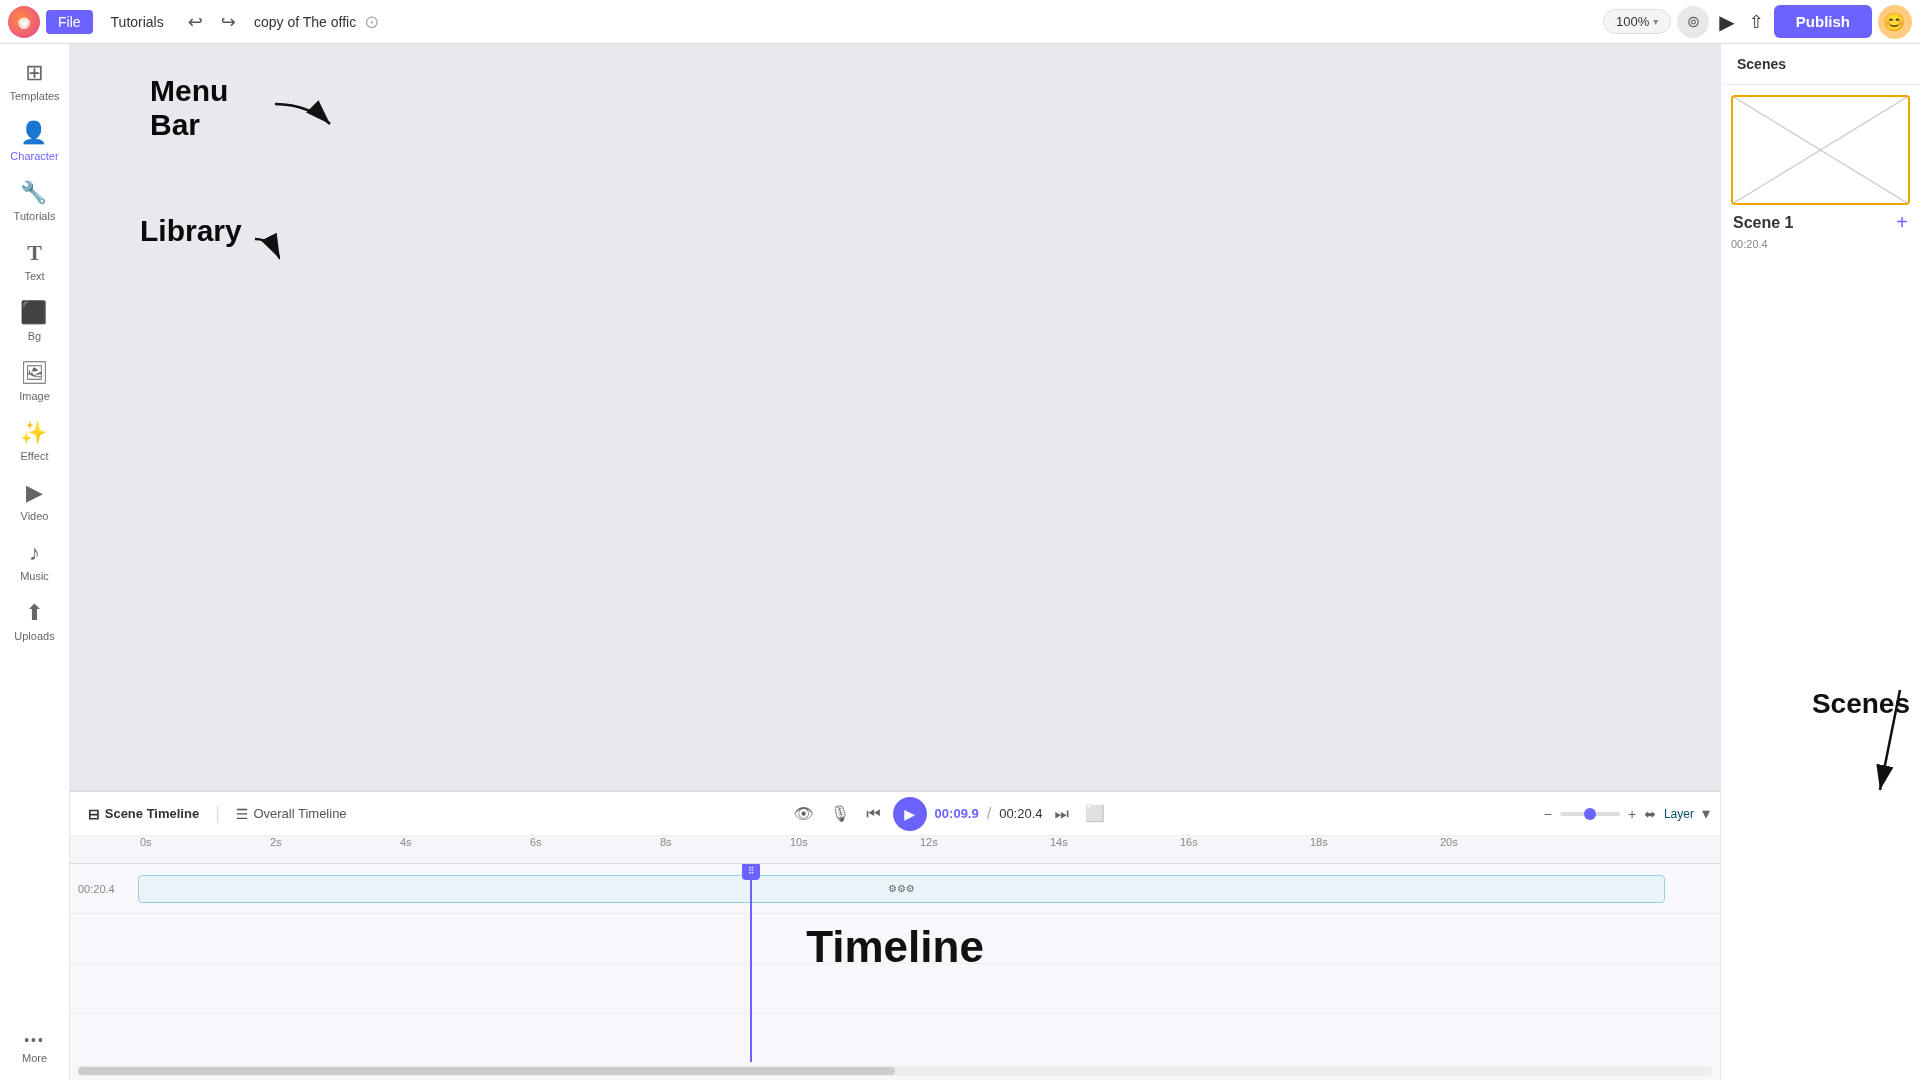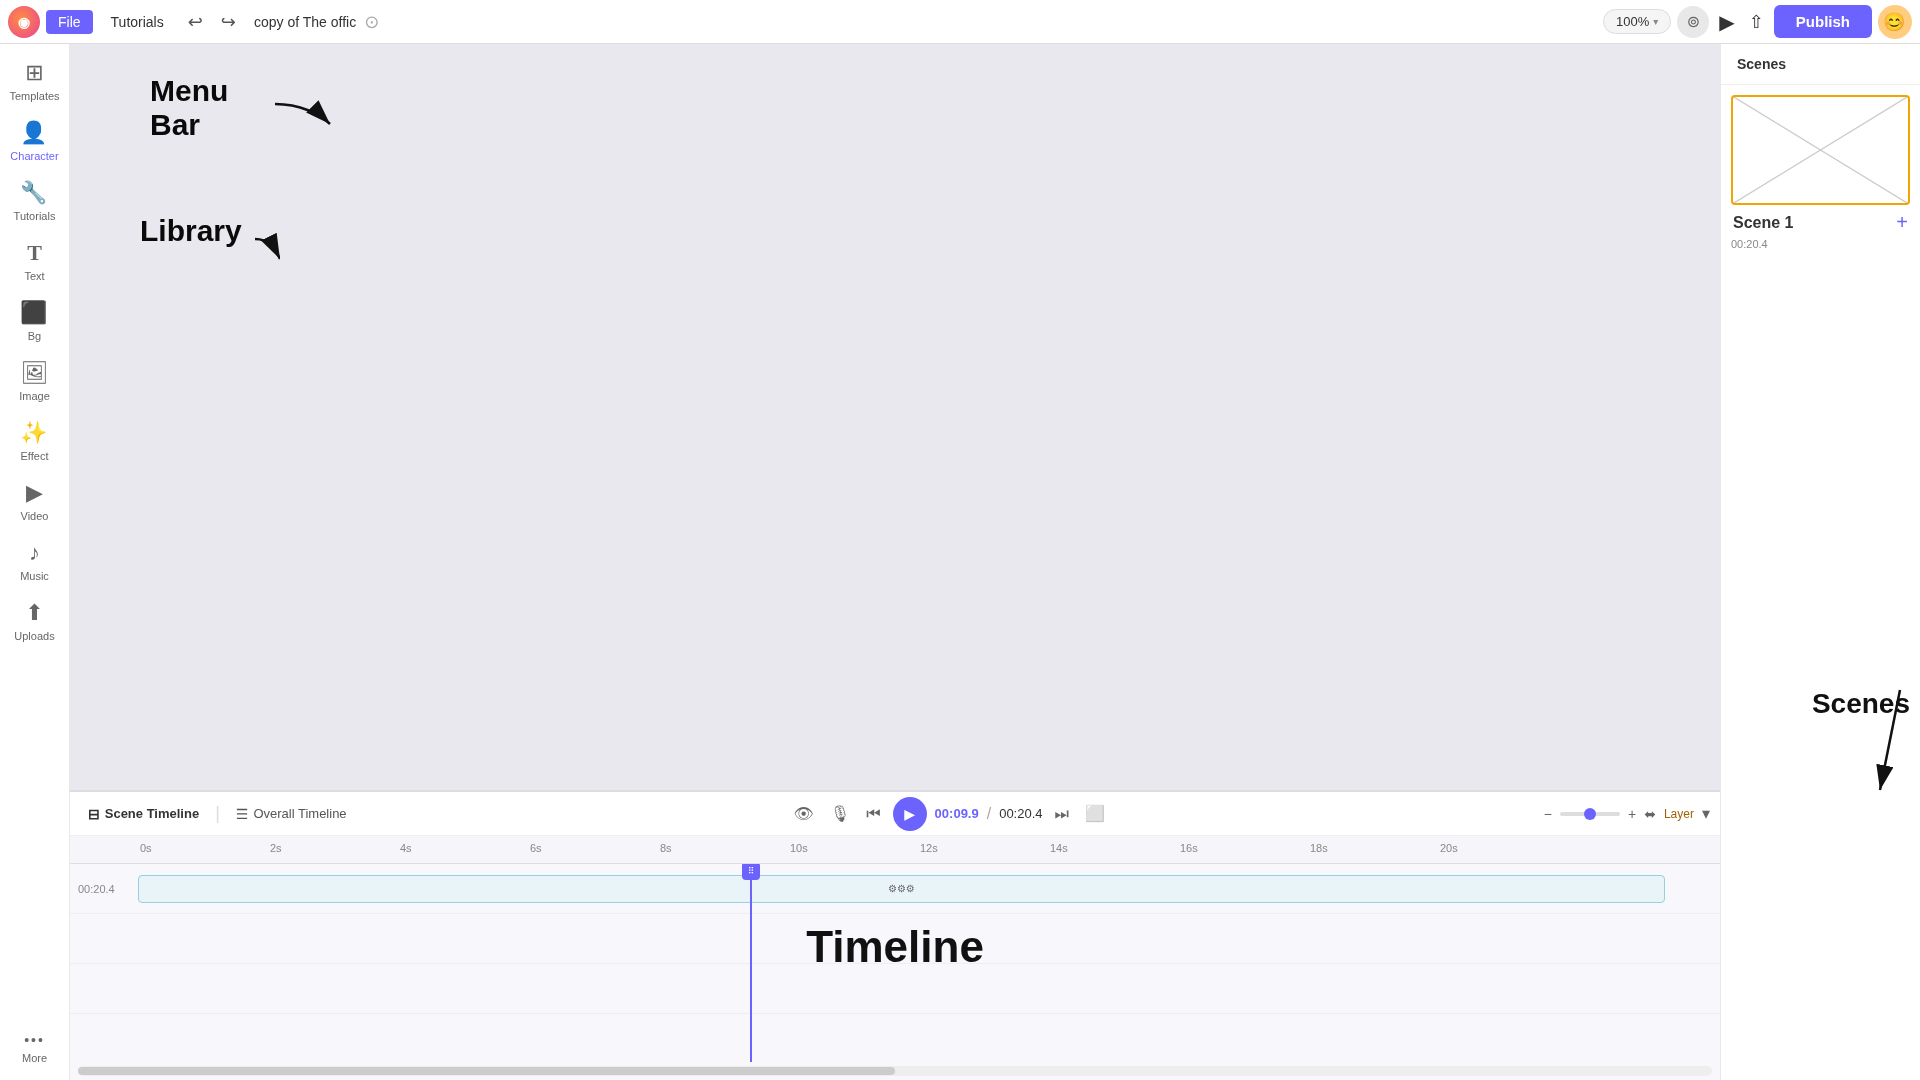--- a/index.html
+++ b/index.html
@@ -252,30 +252,30 @@
     .tl-zoom-track {
       width: 60px; height: 4px; background: #ddd; border-radius: 2px; position: relative;
     }
     .tl-zoom-thumb {
       position: absolute; left: 40%; top: -4px;
       width: 12px; height: 12px; border-radius: 50%; background: #6c63ff;
     }
     .tl-expand-btn {
       background: none; border: none; font-size: 14px; color: #666; cursor: pointer;
     }
-    #layer-label { font-size: 12px; color: #a16207; text-align: center; }
+    #layer-label { font-size: 12px; color: #0c4a6e; text-align: center; }
     .tl-right-btn { background: none; border: none; font-size: 16px; color: #666; cursor: pointer; }
 
     
     #timeline-ruler {
       height: 28px;
       background: #f5f5fa;
       border-bottom: 1px solid #ddd;
       display: flex;
-      align-items: center;
+      align-items: flex-start;
       padding: 0 0 4px 70px;
       position: relative;
       overflow: hidden;
     }
     .ruler-tick {
       font-size: 11px; color: #888;
       width: 130px; flex-shrink: 0;
       position: relative;
     }
 

